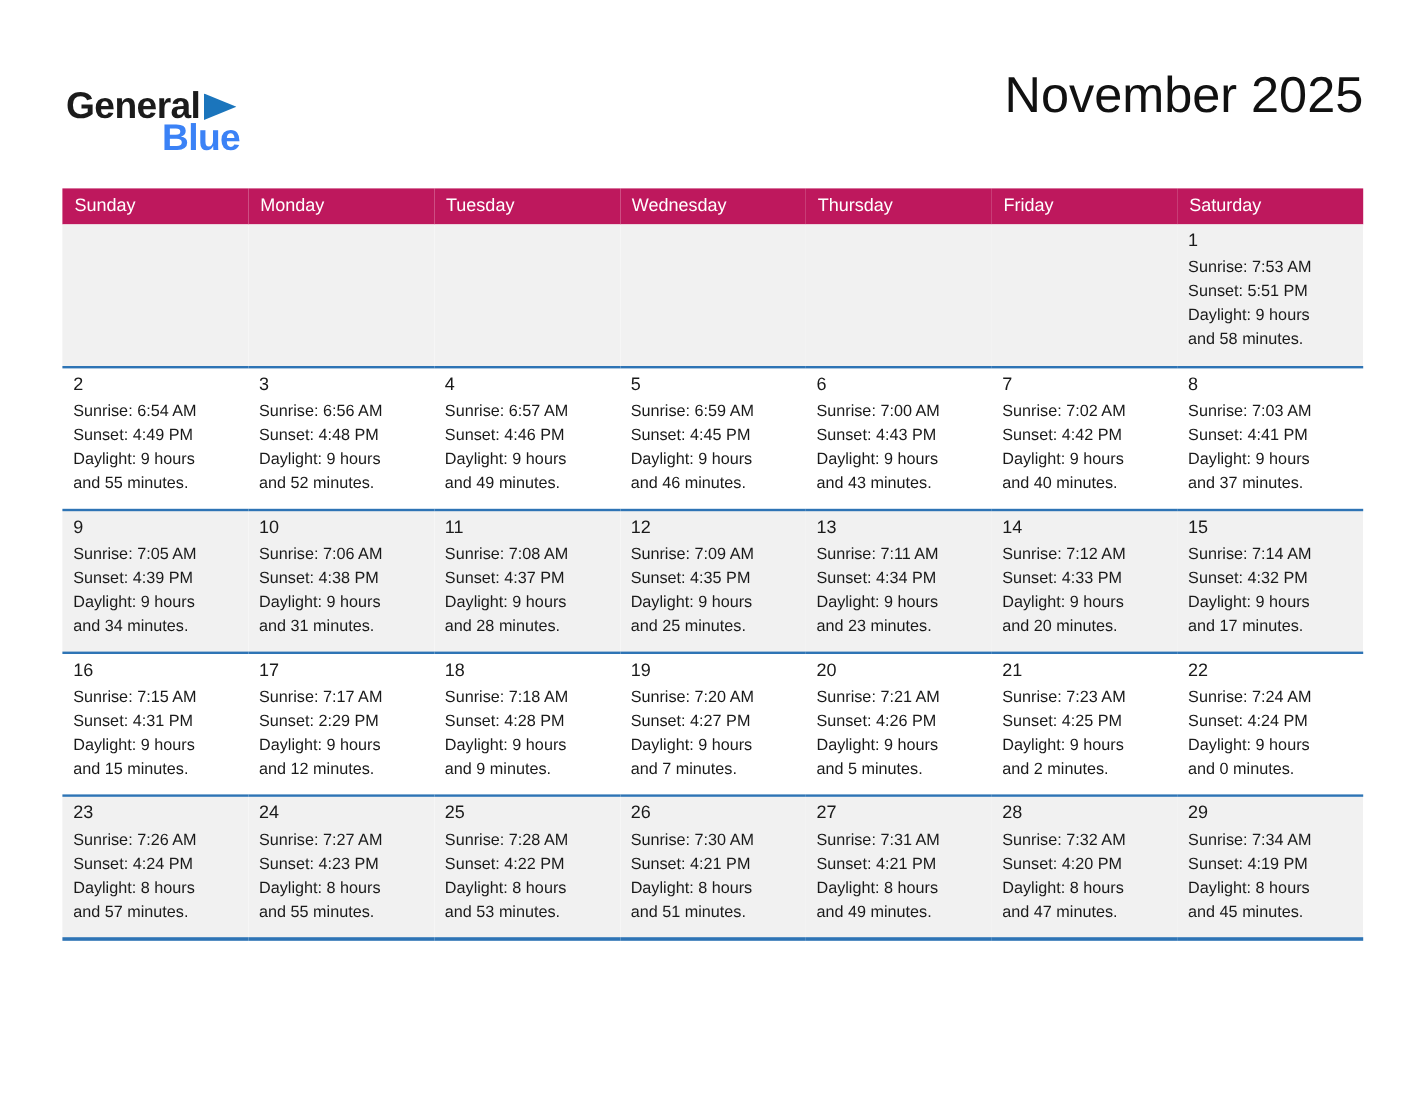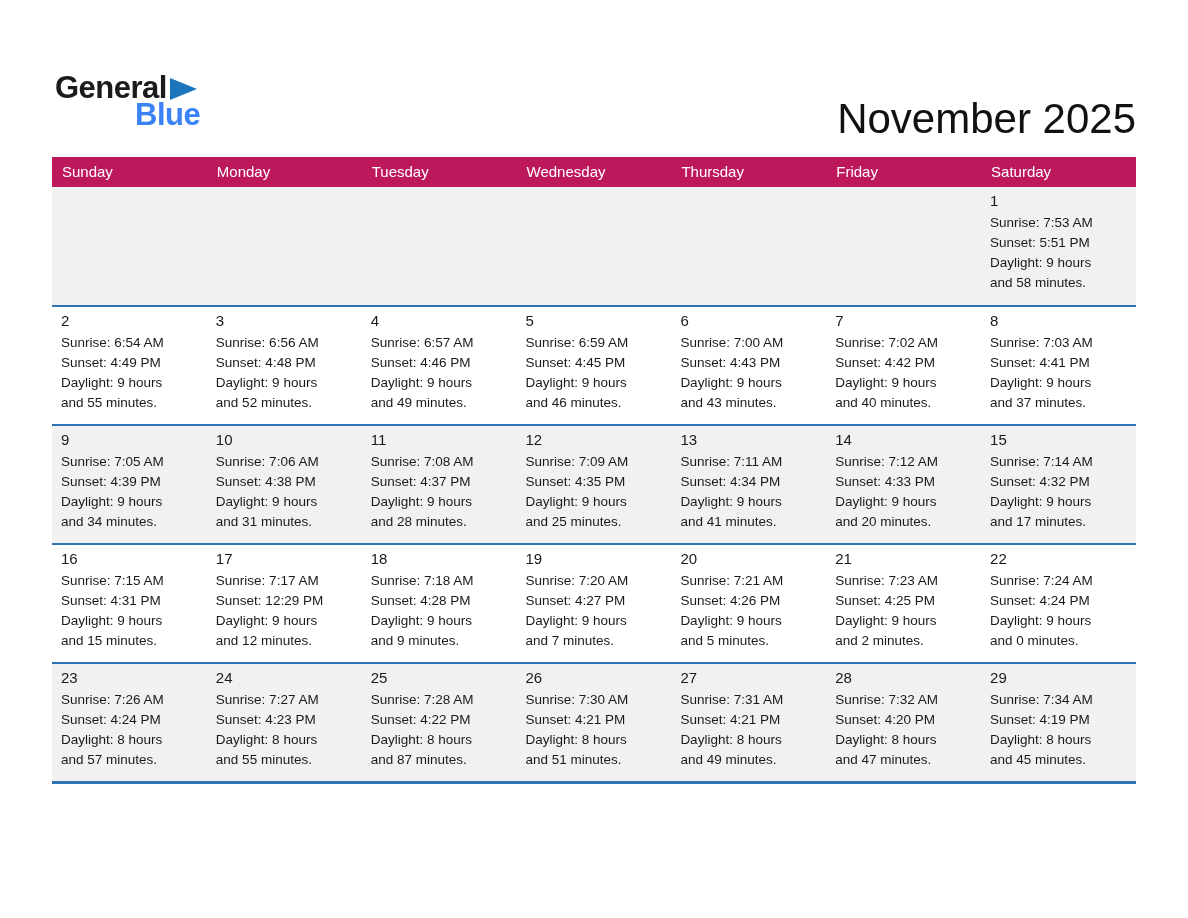--- a/index.html
+++ b/index.html
@@ -24,21 +24,21 @@
     display: flex; align-items: center;
     font-size: 31px; font-weight: 700; color: #1b1b1b; letter-spacing: -0.5px;
   }
   .logo-line1 svg { margin-left: 3px; margin-top: 2px; }
   .logo-line2 {
     font-size: 31px; font-weight: 700; color: #3b82f6;
     margin-left: 80px; margin-top: -9px; letter-spacing: -0.5px;
   }
 
   
-  .header-right { position: absolute; right: 52px; top: 56px; text-align: right; margin-top: 40px; }
+  .header-right { position: absolute; right: 52px; top: 56px; text-align: right; }
   .page-title { margin: 0; font-size: 42px; font-weight: 400; color: #111111; line-height: 1.1; }
   .page-subtitle { margin: 12px 0 0 0; font-size: 25px; font-weight: 700; color: #111111; line-height: 1.1; }
 
   
   table.calendar {
     position: absolute; left: 52px; top: 157px;
     width: 1084px;
     border-collapse: collapse;
     table-layout: fixed;
     border-bottom: 3px solid #2e74b5;
@@ -190,21 +190,21 @@
             <div class="cell-line">Sunrise: 7:09 AM</div>
             <div class="cell-line">Sunset: 4:35 PM</div>
             <div class="cell-line">Daylight: 9 hours</div>
             <div class="cell-line">and 25 minutes.</div>
           </td>
           <td>
             <div class="day-num">13</div>
             <div class="cell-line">Sunrise: 7:11 AM</div>
             <div class="cell-line">Sunset: 4:34 PM</div>
             <div class="cell-line">Daylight: 9 hours</div>
-            <div class="cell-line">and 41 minutes.</div>
+            <div class="cell-line">and 23 minutes.</div>
           </td>
           <td>
             <div class="day-num">14</div>
             <div class="cell-line">Sunrise: 7:12 AM</div>
             <div class="cell-line">Sunset: 4:33 PM</div>
             <div class="cell-line">Daylight: 9 hours</div>
             <div class="cell-line">and 20 minutes.</div>
           </td>
           <td>
             <div class="day-num">15</div>
@@ -218,21 +218,21 @@
           <td>
             <div class="day-num">16</div>
             <div class="cell-line">Sunrise: 7:15 AM</div>
             <div class="cell-line">Sunset: 4:31 PM</div>
             <div class="cell-line">Daylight: 9 hours</div>
             <div class="cell-line">and 15 minutes.</div>
           </td>
           <td>
             <div class="day-num">17</div>
             <div class="cell-line">Sunrise: 7:17 AM</div>
-            <div class="cell-line">Sunset: 12:29 PM</div>
+            <div class="cell-line">Sunset: 2:29 PM</div>
             <div class="cell-line">Daylight: 9 hours</div>
             <div class="cell-line">and 12 minutes.</div>
           </td>
           <td>
             <div class="day-num">18</div>
             <div class="cell-line">Sunrise: 7:18 AM</div>
             <div class="cell-line">Sunset: 4:28 PM</div>
             <div class="cell-line">Daylight: 9 hours</div>
             <div class="cell-line">and 9 minutes.</div>
           </td>
@@ -278,21 +278,21 @@
             <div class="cell-line">Sunrise: 7:27 AM</div>
             <div class="cell-line">Sunset: 4:23 PM</div>
             <div class="cell-line">Daylight: 8 hours</div>
             <div class="cell-line">and 55 minutes.</div>
           </td>
           <td>
             <div class="day-num">25</div>
             <div class="cell-line">Sunrise: 7:28 AM</div>
             <div class="cell-line">Sunset: 4:22 PM</div>
             <div class="cell-line">Daylight: 8 hours</div>
-            <div class="cell-line">and 87 minutes.</div>
+            <div class="cell-line">and 53 minutes.</div>
           </td>
           <td>
             <div class="day-num">26</div>
             <div class="cell-line">Sunrise: 7:30 AM</div>
             <div class="cell-line">Sunset: 4:21 PM</div>
             <div class="cell-line">Daylight: 8 hours</div>
             <div class="cell-line">and 51 minutes.</div>
           </td>
           <td>
             <div class="day-num">27</div>

